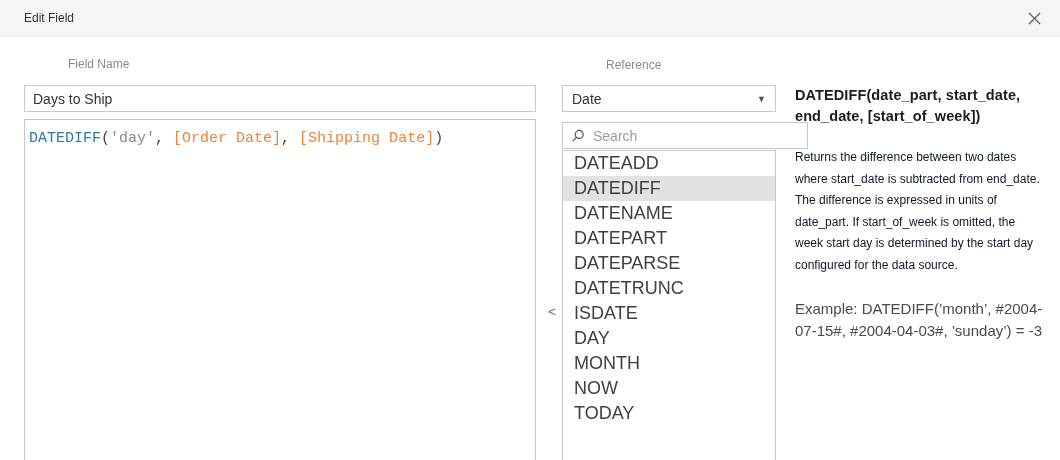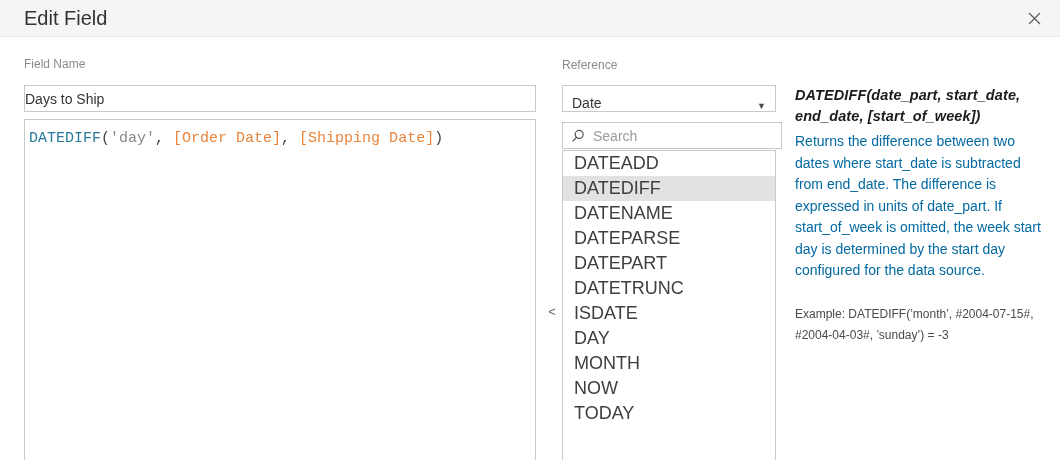--- a/index.html
+++ b/index.html
@@ -13,47 +13,48 @@
   }
 
   
   .titlebar {
     position: absolute; top: 0; left: 0; right: 0; height: 37px;
     background: #f5f5f5;
     border-bottom: 1px solid #ebebeb;
     display: flex; align-items: center;
     padding: 0 14px 0 24px;
   }
-  .titlebar-title { font-size: 20px; color: #333; }
+  .titlebar-title { font-size: 12px; color: #333; }
   .close-btn {
     margin-left: auto;
     width: 24px; height: 24px;
     display: flex; align-items: center; justify-content: center;
     cursor: pointer;
   }
   .close-btn svg { display: block; }
 
   
   .section-label {
     position: absolute;
     font-size: 12px;
     color: #8b8b8b;
+    margin-left: 44px;
   }
   .boxed {
     border: 1px solid #c9c9c9;
     background: #fff;
   }
 
   
   .field-name-input {
     position: absolute; left: 24px; top: 85px;
     width: 512px; height: 27px;
     font-family: "Liberation Sans", sans-serif;
     font-size: 14px; color: #333;
-    padding: 0 0;
+    padding: 0 8px;
     outline: none;
   }
   .formula-box {
     position: absolute; left: 24px; top: 119px;
     width: 512px; height: 356px; 
     padding: 9px 4px;
     font-family: "Liberation Mono", "DejaVu Sans Mono", monospace;
     font-size: 15px;
     line-height: 19px;
     white-space: pre-wrap;
@@ -71,32 +72,32 @@
     display: flex; align-items: center; justify-content: center;
     font-size: 13px; color: #666;
     cursor: pointer;
     user-select: none;
   }
 
   
   .ref-dropdown {
     position: absolute; left: 562px; top: 85px;
     width: 214px; height: 27px;
-    display: flex; align-items: flex-end;
+    display: flex; align-items: center;
     padding: 0 9px;
     font-size: 14px; color: #333;
     cursor: pointer;
   }
   .ref-dropdown .caret {
     margin-left: auto;
     font-size: 9px; color: #4d4d4d;
   }
   .search-box {
     position: absolute; left: 562px; top: 122px;
-    width: 220px; height: 27px;
+    width: 246px; height: 27px;
     display: flex; align-items: center;
     padding: 0 8px;
   }
   .search-box svg { flex: 0 0 auto; margin-right: 8px; }
   .search-box .placeholder {
     font-size: 14px; color: #9b9b9b;
   }
   .function-list {
     position: absolute; left: 562px; top: 150px;
     width: 214px; height: 320px; 
@@ -113,30 +114,29 @@
 
   
   .doc-panel {
     position: absolute; left: 795px; top: 85px;
     width: 250px;
   }
   .doc-signature {
     font-size: 14.5px; font-weight: bold; color: #1c1c1c;
     line-height: 21px;
     letter-spacing: 0.1px;
-    font-style: italic;
   }
   .doc-description {
-    margin-top: 4px;
-    font-size: 14px; color: #0369a1;
+    margin-top: 20px;
+    font-size: 12px; color: #0f172a;
     line-height: 21.5px;
   }
   .doc-example {
     margin-top: 22px;
-    font-size: 12px; color: #4a4a4a;
+    font-size: 15px; color: #4a4a4a;
     line-height: 21.5px;
   }
 </style>
 </head>
 <body style="--function: #2b7a9c; --string: #8a8a8a; --field: #e8863d; --selection_bg: #e2e2e2; --titlebar_bg: #f5f5f5;">
 
 <div class="titlebar">
   <span class="titlebar-title">Edit Field</span>
   <span class="close-btn">
     <svg width="15" height="15" viewBox="0 0 15 15">
@@ -168,22 +168,22 @@
     <circle cx="8.2" cy="5.4" r="4" fill="none" stroke="#555" stroke-width="1.2"></circle>
     <line x1="5.2" y1="8.6" x2="1.6" y2="12.4" stroke="#555" stroke-width="1.2"></line>
   </svg>
   <span class="placeholder">Search</span>
 </div>
 
 <div class="function-list boxed">
     <div class="fn-row">DATEADD</div>
     <div class="fn-row selected">DATEDIFF</div>
     <div class="fn-row">DATENAME</div>
+    <div class="fn-row">DATEPART</div>
     <div class="fn-row">DATEPARSE</div>
-    <div class="fn-row">DATEPART</div>
     <div class="fn-row">DATETRUNC</div>
     <div class="fn-row">ISDATE</div>
     <div class="fn-row">DAY</div>
     <div class="fn-row">MONTH</div>
     <div class="fn-row">NOW</div>
     <div class="fn-row">TODAY</div>
   </div>
 
 <div class="doc-panel">
   <div class="doc-signature">DATEDIFF(date_part, start_date, end_date, [start_of_week])</div>

